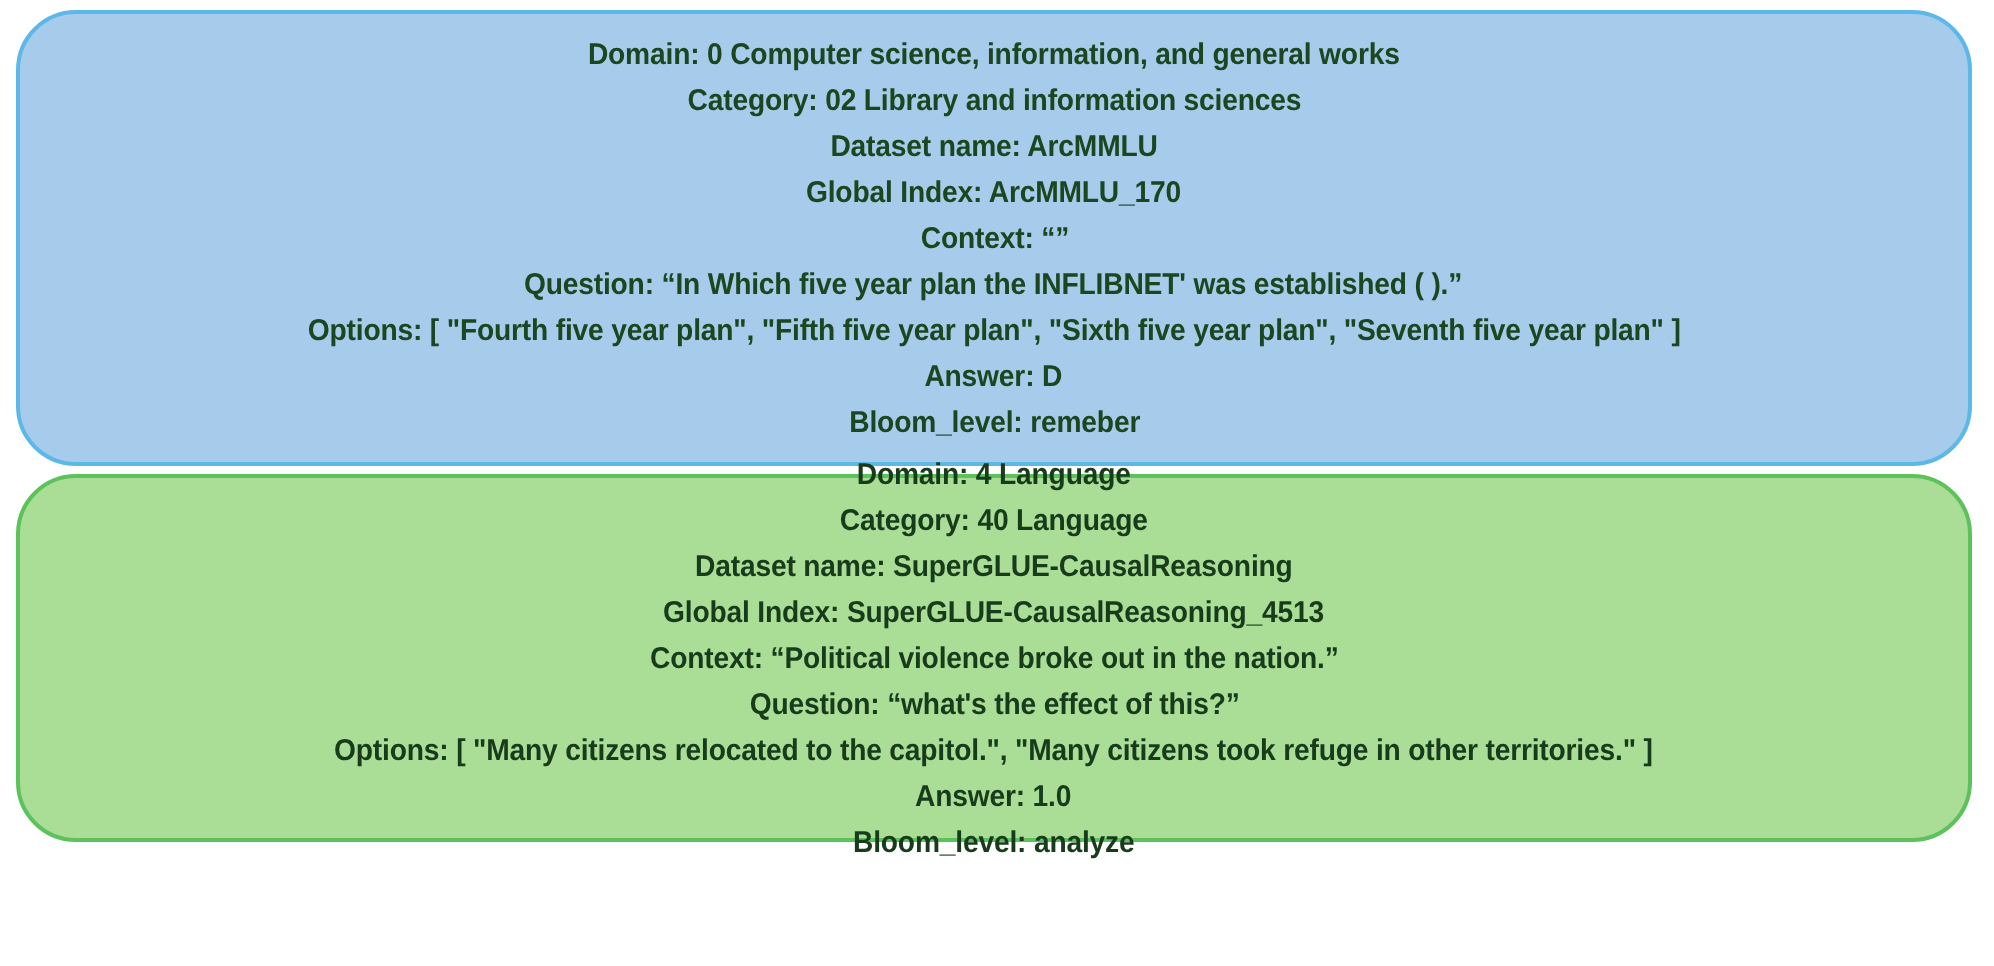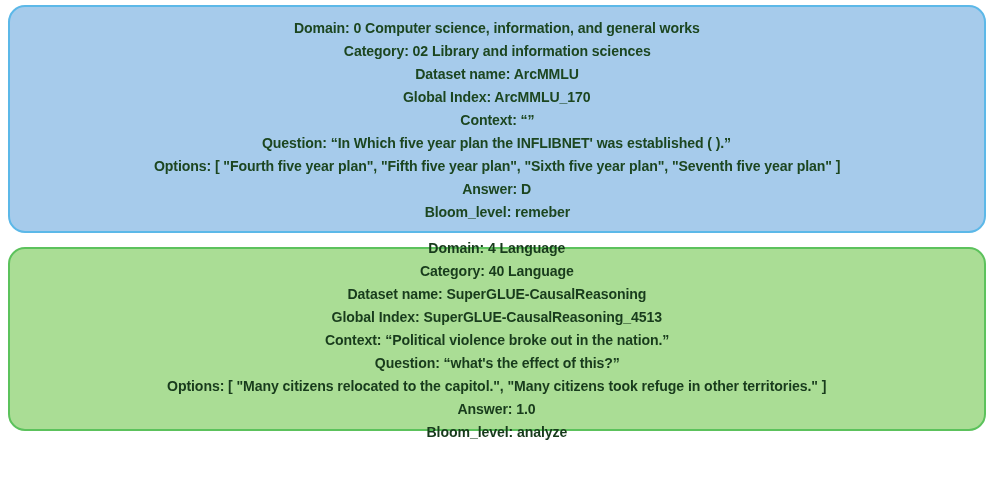--- a/index.html
+++ b/index.html
@@ -14,38 +14,38 @@
     position: relative;
     overflow: hidden;
     font-family: "Liberation Sans", "DejaVu Sans", sans-serif;
   }
 
   .card {
     position: absolute;
     left: 8px;
     width: 978px;
     box-sizing: border-box;
-    border-radius: 17px;
+    border-radius: 30px;
     border-style: solid;
     border-width: 2px;
     display: flex;
     flex-direction: column;
     align-items: center;
     justify-content: center;
   }
 
   .card-blue {
     top: 5px;
     height: 228px;
     background: #a6cbeb;
     border-color: #5cb8e8;
   }
 
   .card-green {
-    top: 247px;
+    top: 237px;
     height: 184px;
     background: #aadd95;
     border-color: #5cc25c;
   }
 
   .card-lines {
     display: flex;
     flex-direction: column;
     align-items: center;
     justify-content: center;

